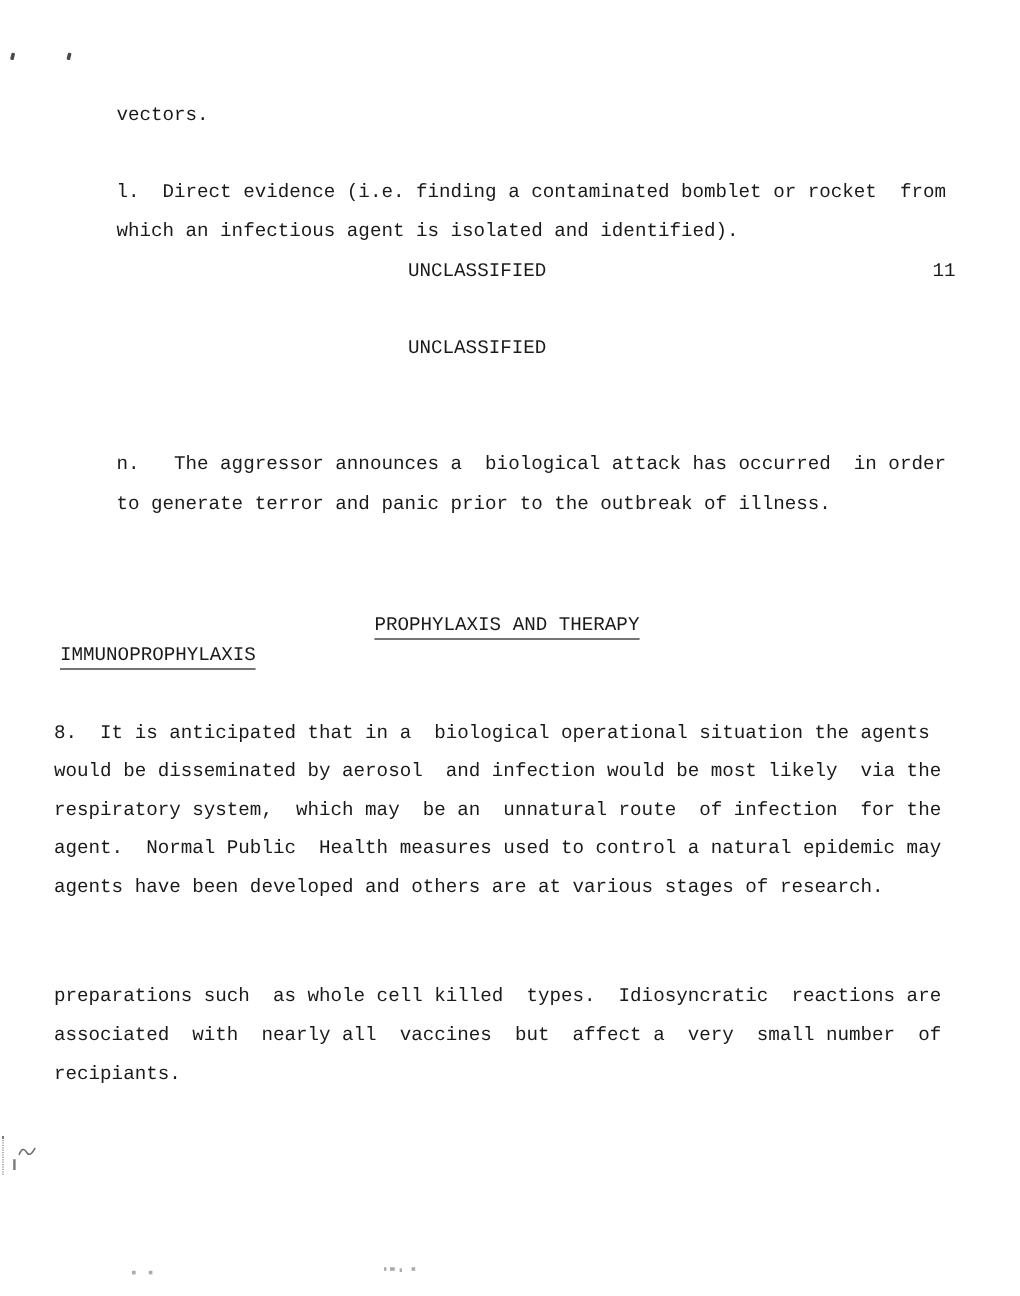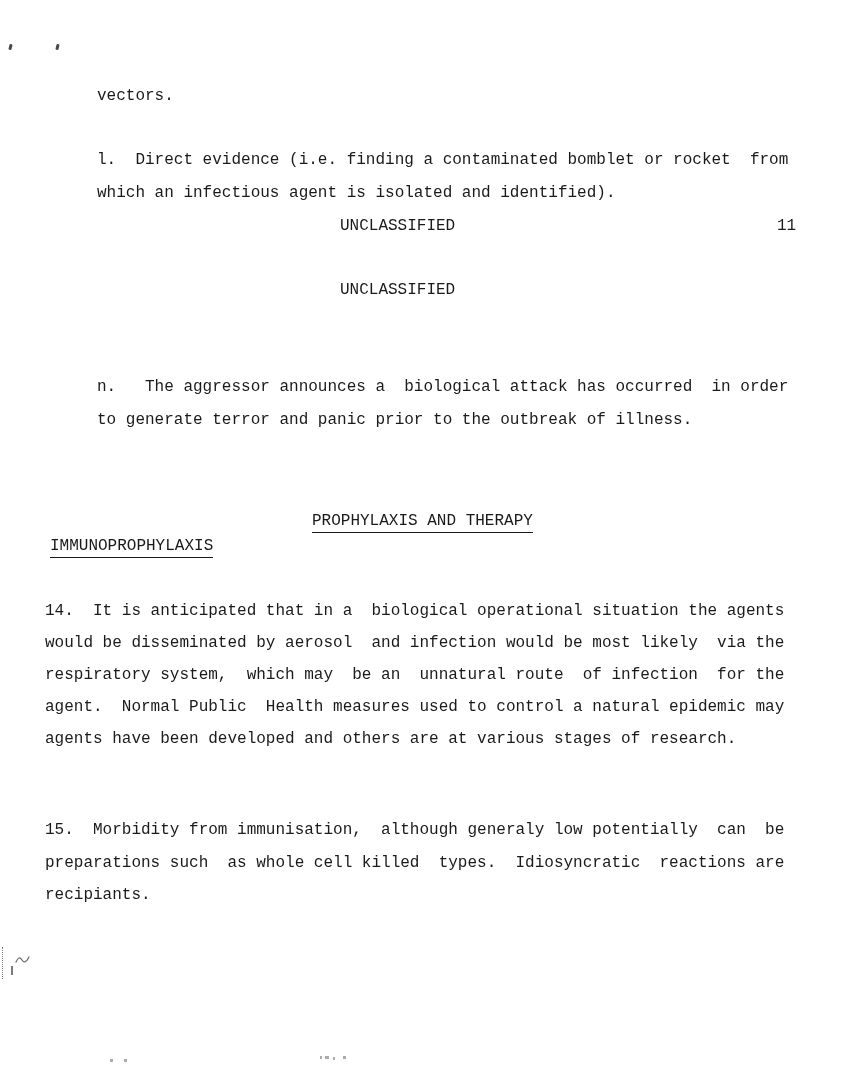--- a/index.html
+++ b/index.html
@@ -84,30 +84,30 @@
 
 
   <div class="abs line" style="left:97px; top:410px;">to generate terror and panic prior to the outbreak of illness.</div>
   <div class="abs line" style="left:97px; top:377px;">n.   The aggressor announces a  biological attack has occurred  in order</div>
 
   <div class="abs line heading" style="left:312px; top:471px;margin-top:40px;">PROPHYLAXIS AND THERAPY</div>
 
   <div class="abs line heading" style="left:50px; top:536px;">IMMUNOPROPHYLAXIS</div>
 
   <div class="abs para" style="left:45px; top:595px;">
-    <div class="line">14.  It is anticipated that in a  biological operational situation the agents</div>
+    <div class="line">8.  It is anticipated that in a  biological operational situation the agents</div>
     <div class="line">would be disseminated by aerosol  and infection would be most likely  via the</div>
     <div class="line">respiratory system,  which may  be an  unnatural route  of infection  for the</div>
     <div class="line">agent.  Normal Public  Health measures used to control a natural epidemic may</div>
     <div class="line">agents have been developed and others are at various stages of research.</div>
   </div>
 
   <div class="abs para para-15" style="left:45px; top:814px;">
-    <div class="line">15.  Morbidity from immunisation,  although generaly low potentially  can  be</div>
     <div class="line">preparations such  as whole cell killed  types.  Idiosyncratic  reactions are</div>
+    <div class="line">associated  with  nearly all  vaccines  but  affect a  very  small number  of</div>
     <div class="line">recipiants.</div>
   </div>
 
   <div class="margin-dotted"></div>
   <svg class="abs" style="left:15px; top:953px;" width="18" height="12" viewBox="0 0 18 12">
     <path d="M1 9 Q4 2 7 7 T14 4" fill="none" stroke="#6e6e6e" stroke-width="1.3" stroke-linecap="round"></path>
   </svg>
   <div class="margin-tick"></div>
 
   <span class="speck" style="left:110px; top:1059px;"></span>

